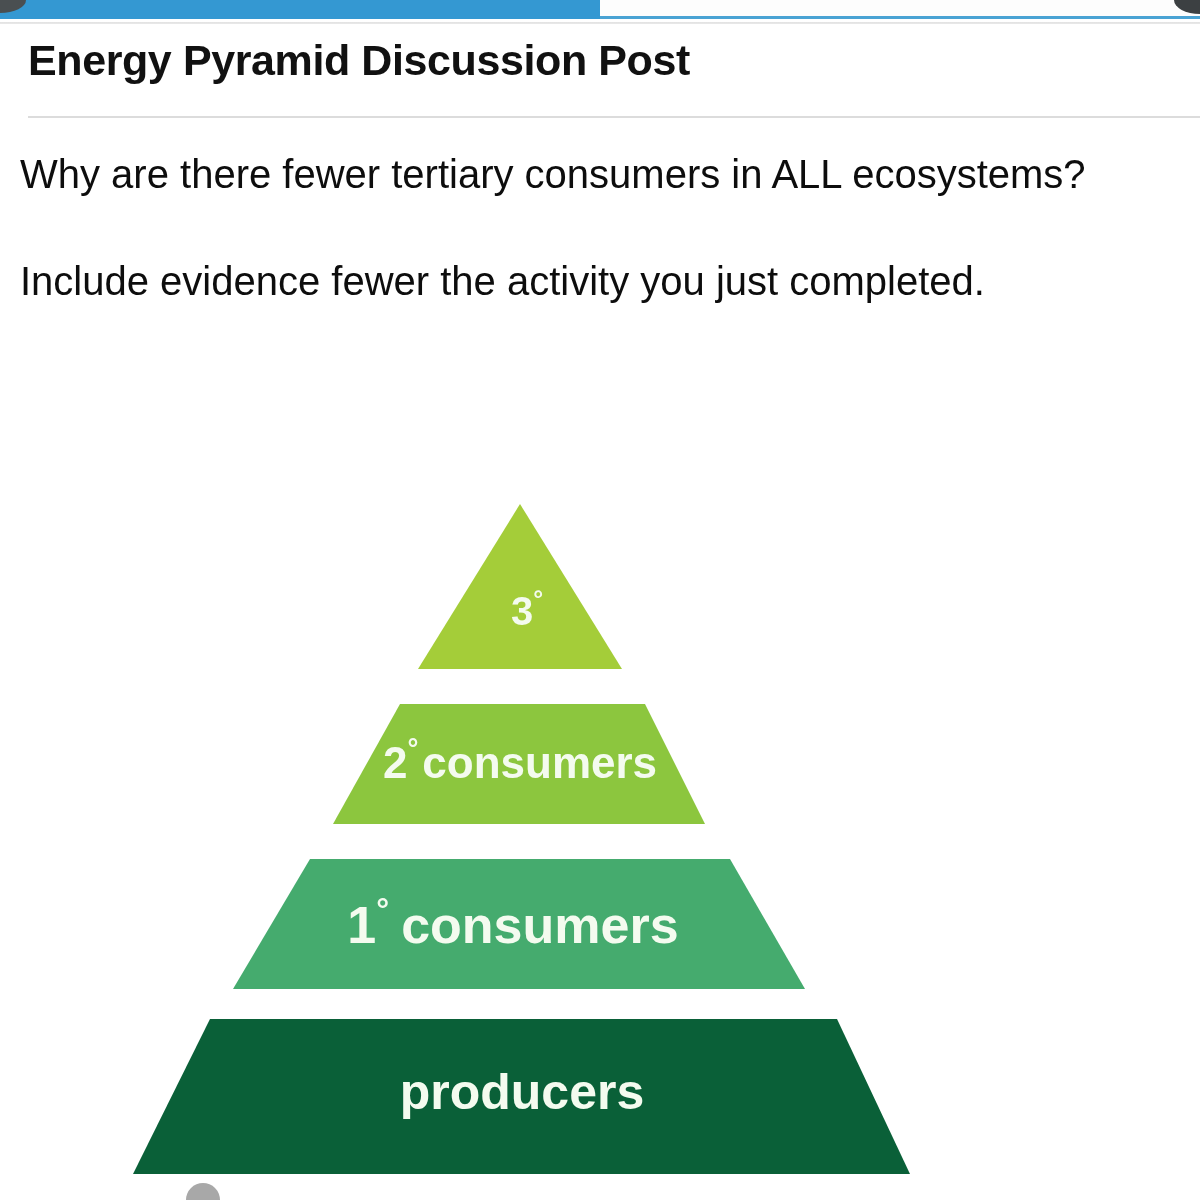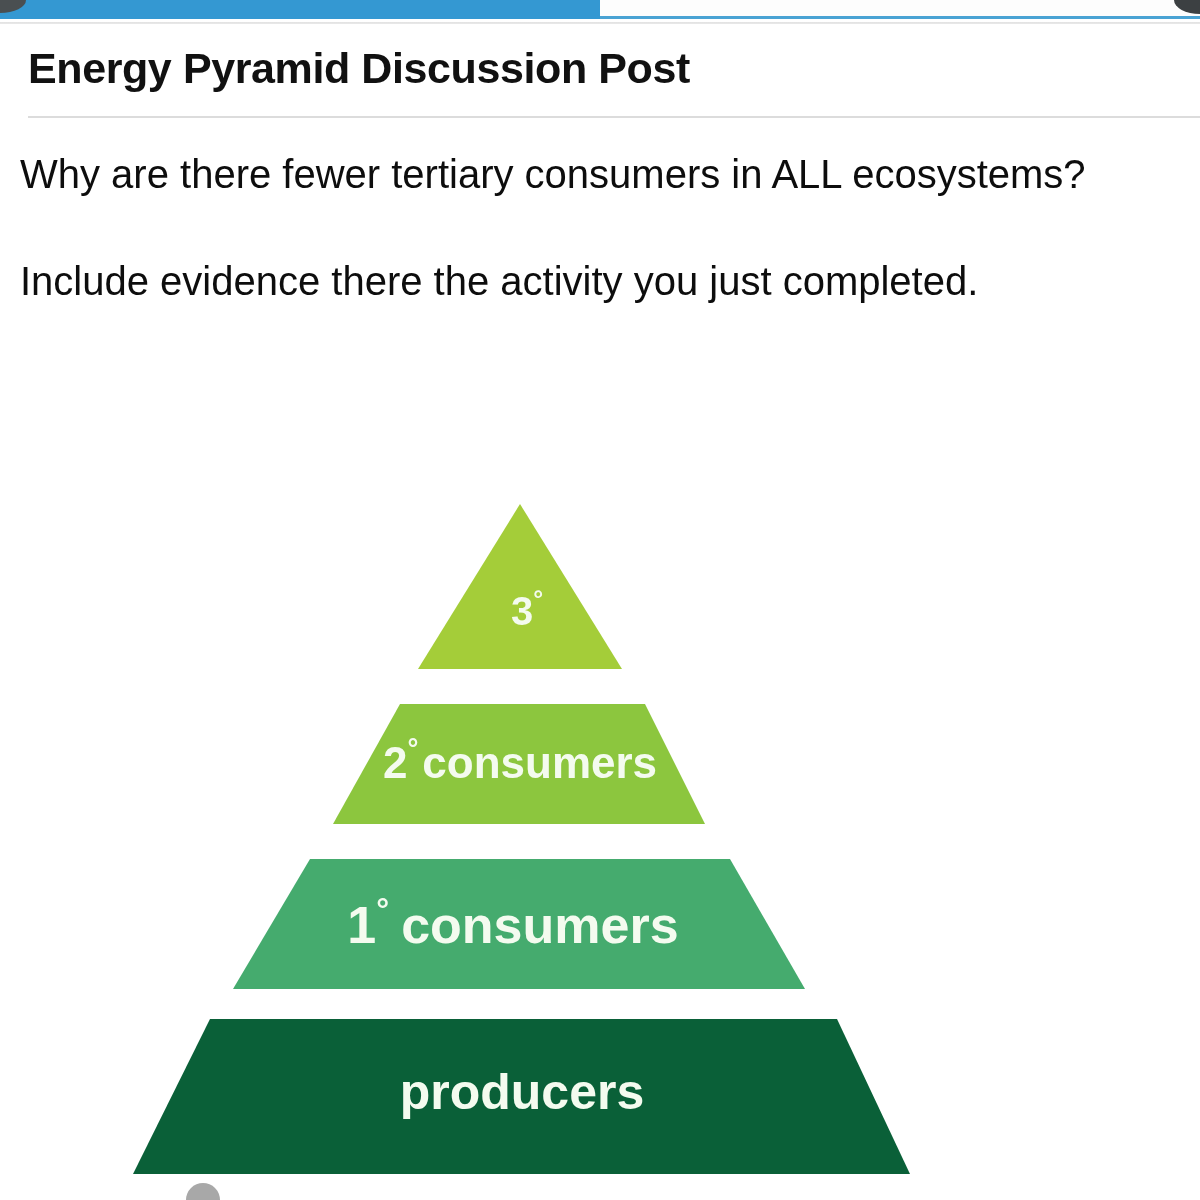--- a/index.html
+++ b/index.html
@@ -64,21 +64,21 @@
   .card {
     position: absolute;
     top: 24px; left: 0;
     width: 1200px;
     height: 1176px;
     background: #ffffff;
   }
 
   .page-title {
     position: absolute;
-    top: 20px;
+    top: 12px;
     left: 28px;
     font-size: 43px;
     font-weight: bold;
     color: #111111;
     letter-spacing: -0.4px;
     white-space: nowrap;
   }
 
   .divider {
     position: absolute;
@@ -152,21 +152,21 @@
 <div class="chrome-shadow"></div>
 
 <div class="card">
 
   <div class="page-title">Energy Pyramid Discussion Post</div>
 
   <div class="divider"></div>
 
   <div class="body-copy">
     <p>Why are there fewer tertiary consumers in ALL ecosystems?</p>
-    <p class="gap">Include evidence there the activity you just completed.</p>
+    <p class="gap">Include evidence fewer the activity you just completed.</p>
   </div>
 
   <div class="pyramid">
     <svg width="1200" height="700" viewBox="0 0 1200 700" xmlns="http://www.w3.org/2000/svg">
 
       <polygon points="520,30 622,195 418,195" fill="#a4cd39"></polygon>
       <text class="tier-label" x="527" y="140" font-size="40">
         <tspan>3</tspan><tspan class="deg">°</tspan>
       </text>
 

